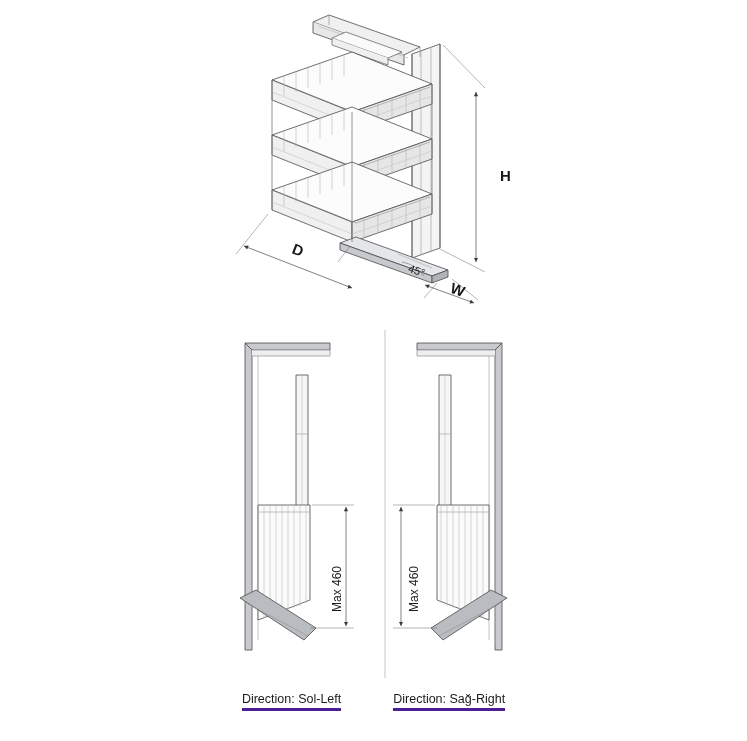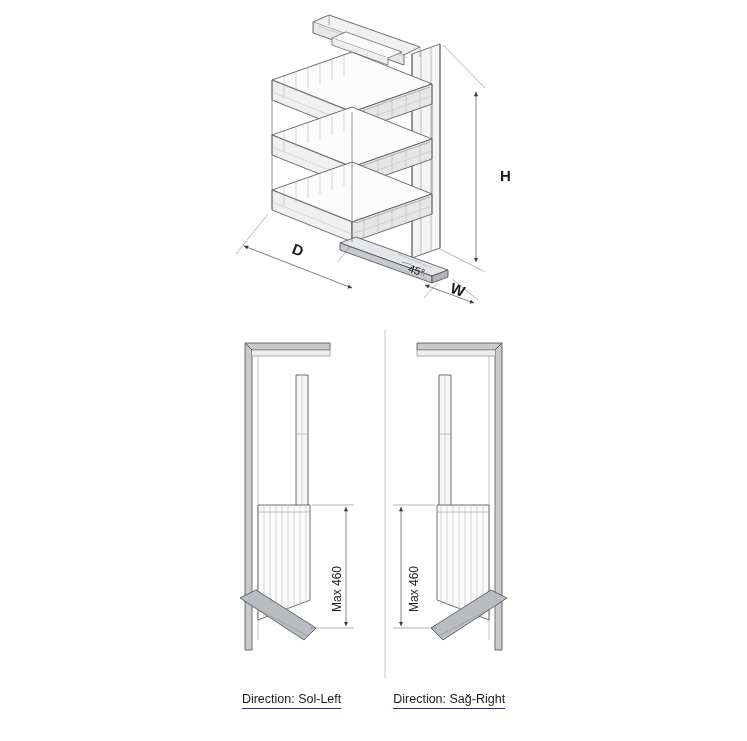--- a/index.html
+++ b/index.html
@@ -41,21 +41,21 @@
   }
   .max-label {
     font-size: 12px;
     font-weight: normal;
     transform-origin: left top;
   }
   .caption {
     font-size: 12.5px;
     color: #1a1a1a;
     padding-bottom: 2px;
-    border-bottom: 1px solid #4c1d95;
+    border-bottom: 3px solid #4c1d95;
   }
   .caption-row {
     position: absolute;
     left: 0;
     top: 692px;
     width: 747px;
     display: flex;
     justify-content: center;
     gap: 52px;
   }

